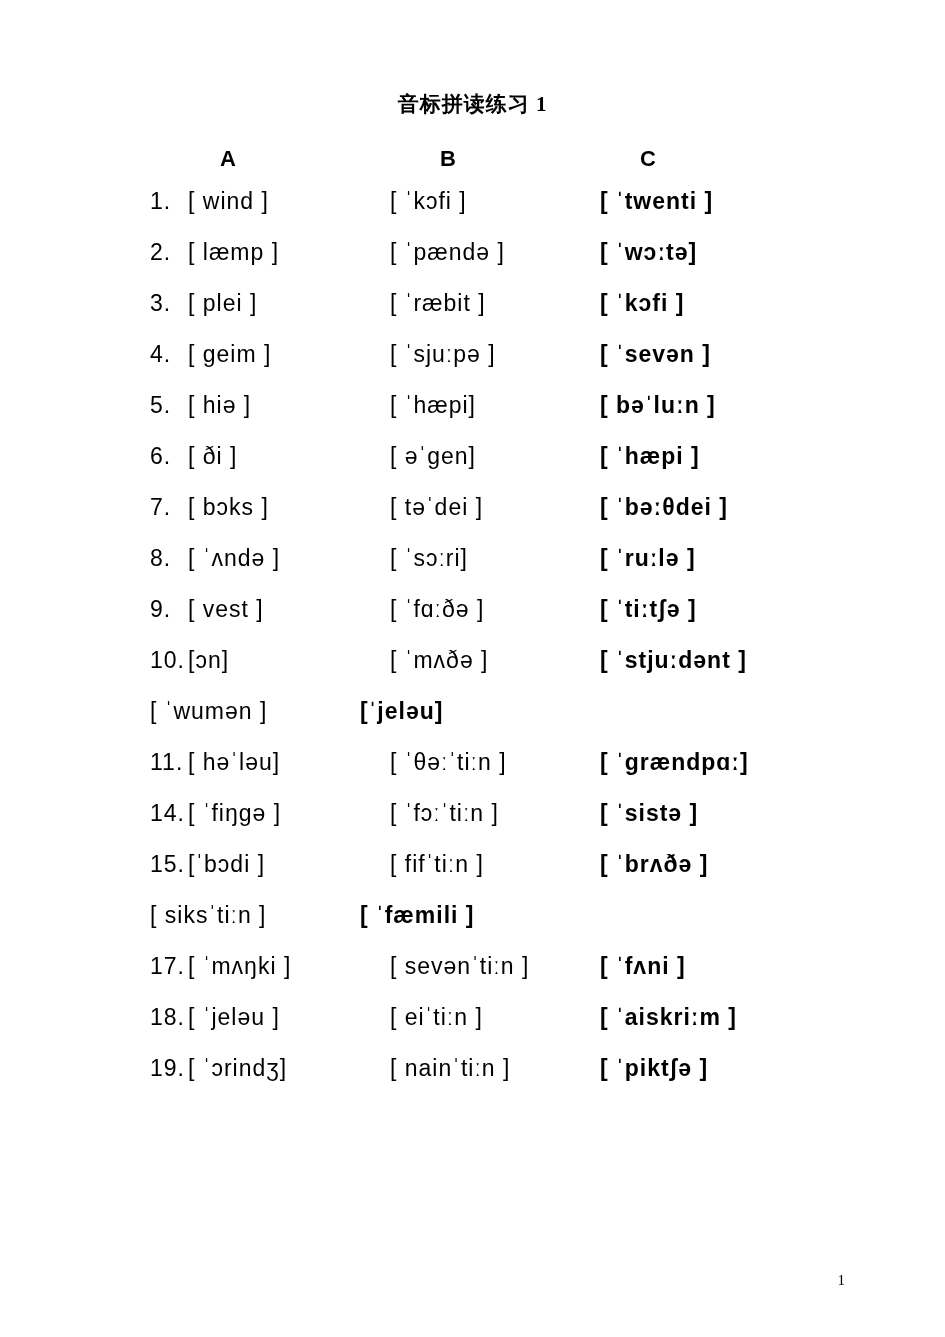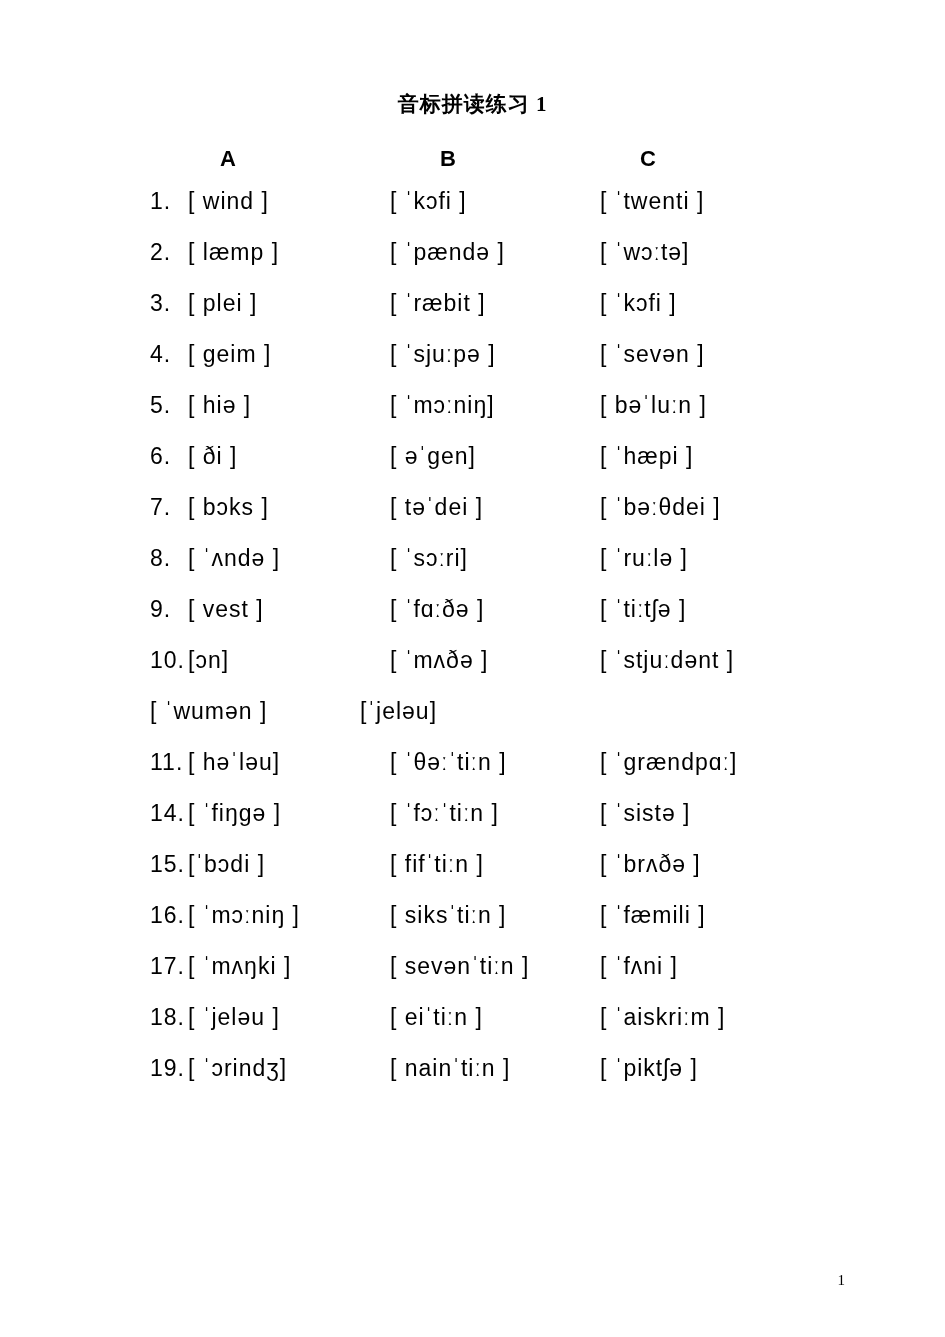--- a/index.html
+++ b/index.html
@@ -37,21 +37,21 @@
     .headers .colC { width: 200px; padding-left: 50px; }
     .row {
       display: flex;
       font-size: 23px;
       line-height: 1.0;
       padding: 14px 0;
       letter-spacing: 1px;
     }
     .row .colA { width: 240px; white-space: nowrap; }
     .row .colB { width: 210px; white-space: nowrap; }
-    .row .colC { width: 200px; white-space: nowrap; }
+    .row .colC { width: 200px; white-space: nowrap; font-weight: bold; }
     .row .num {
       display: inline-block;
       min-width: 38px;
     }
     .pagenum {
       position: absolute;
       bottom: 48px;
       right: 100px;
       font-size: 15px;
       font-family: "Times New Roman", serif;
@@ -85,21 +85,21 @@
       <div class="colB">[ ˈræbit ]</div>
       <div class="colC">[ ˈkɔfi ]</div>
     </div>
     <div class="row">
       <div class="colA"><span class="num">4.</span><span>[ geim ]</span></div>
       <div class="colB">[ ˈsjuːpə ]</div>
       <div class="colC">[ ˈsevən ]</div>
     </div>
     <div class="row">
       <div class="colA"><span class="num">5.</span><span>[ hiə ]</span></div>
-      <div class="colB">[ ˈmɔːniŋ]</div>
+      <div class="colB">[ ˈhæpi]</div>
       <div class="colC">[ bəˈluːn ]</div>
     </div>
     <div class="row">
       <div class="colA"><span class="num">6.</span><span>[ ði ]</span></div>
       <div class="colB">[ əˈgen]</div>
       <div class="colC">[ ˈhæpi ]</div>
     </div>
     <div class="row">
       <div class="colA"><span class="num">7.</span><span>[ bɔks ]</span></div>
       <div class="colB">[ təˈdei ]</div>
@@ -133,21 +133,20 @@
       <div class="colA"><span class="num">14.</span><span>[ ˈfiŋgə ]</span></div>
       <div class="colB">[ ˈfɔːˈtiːn ]</div>
       <div class="colC">[ ˈsistə ]</div>
     </div>
     <div class="row">
       <div class="colA"><span class="num">15.</span><span>[ˈbɔdi ]</span></div>
       <div class="colB">[ fifˈtiːn ]</div>
       <div class="colC">[ ˈbrʌðə ]</div>
     </div>
     <div class="row">
-      <div class="colA"><span class="num">16.</span><span>[ ˈmɔːniŋ ]</span></div>
       <div class="colB">[ siksˈtiːn ]</div>
       <div class="colC">[ ˈfæmili ]</div>
     </div>
     <div class="row">
       <div class="colA"><span class="num">17.</span><span>[ ˈmʌŋki ]</span></div>
       <div class="colB">[ sevənˈtiːn ]</div>
       <div class="colC">[ ˈfʌni ]</div>
     </div>
     <div class="row">
       <div class="colA"><span class="num">18.</span><span>[ ˈjeləu ]</span></div>

